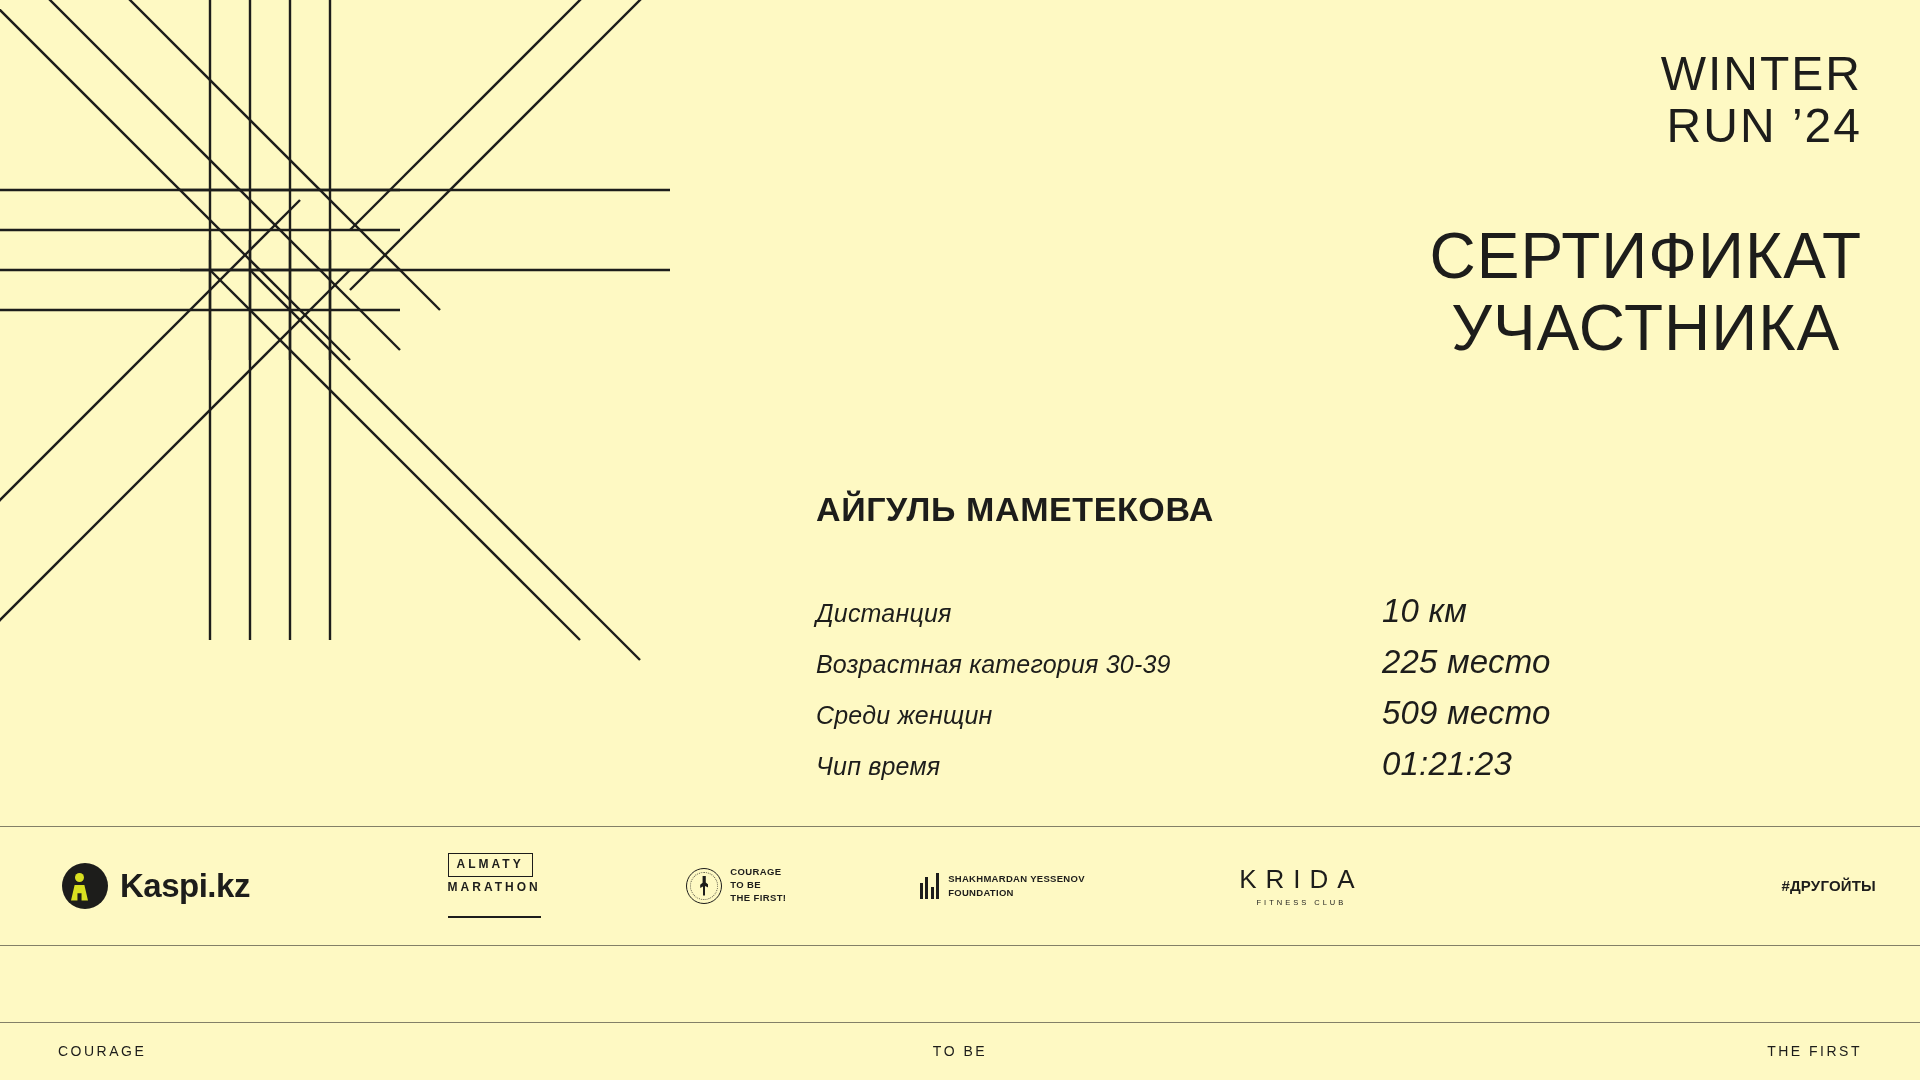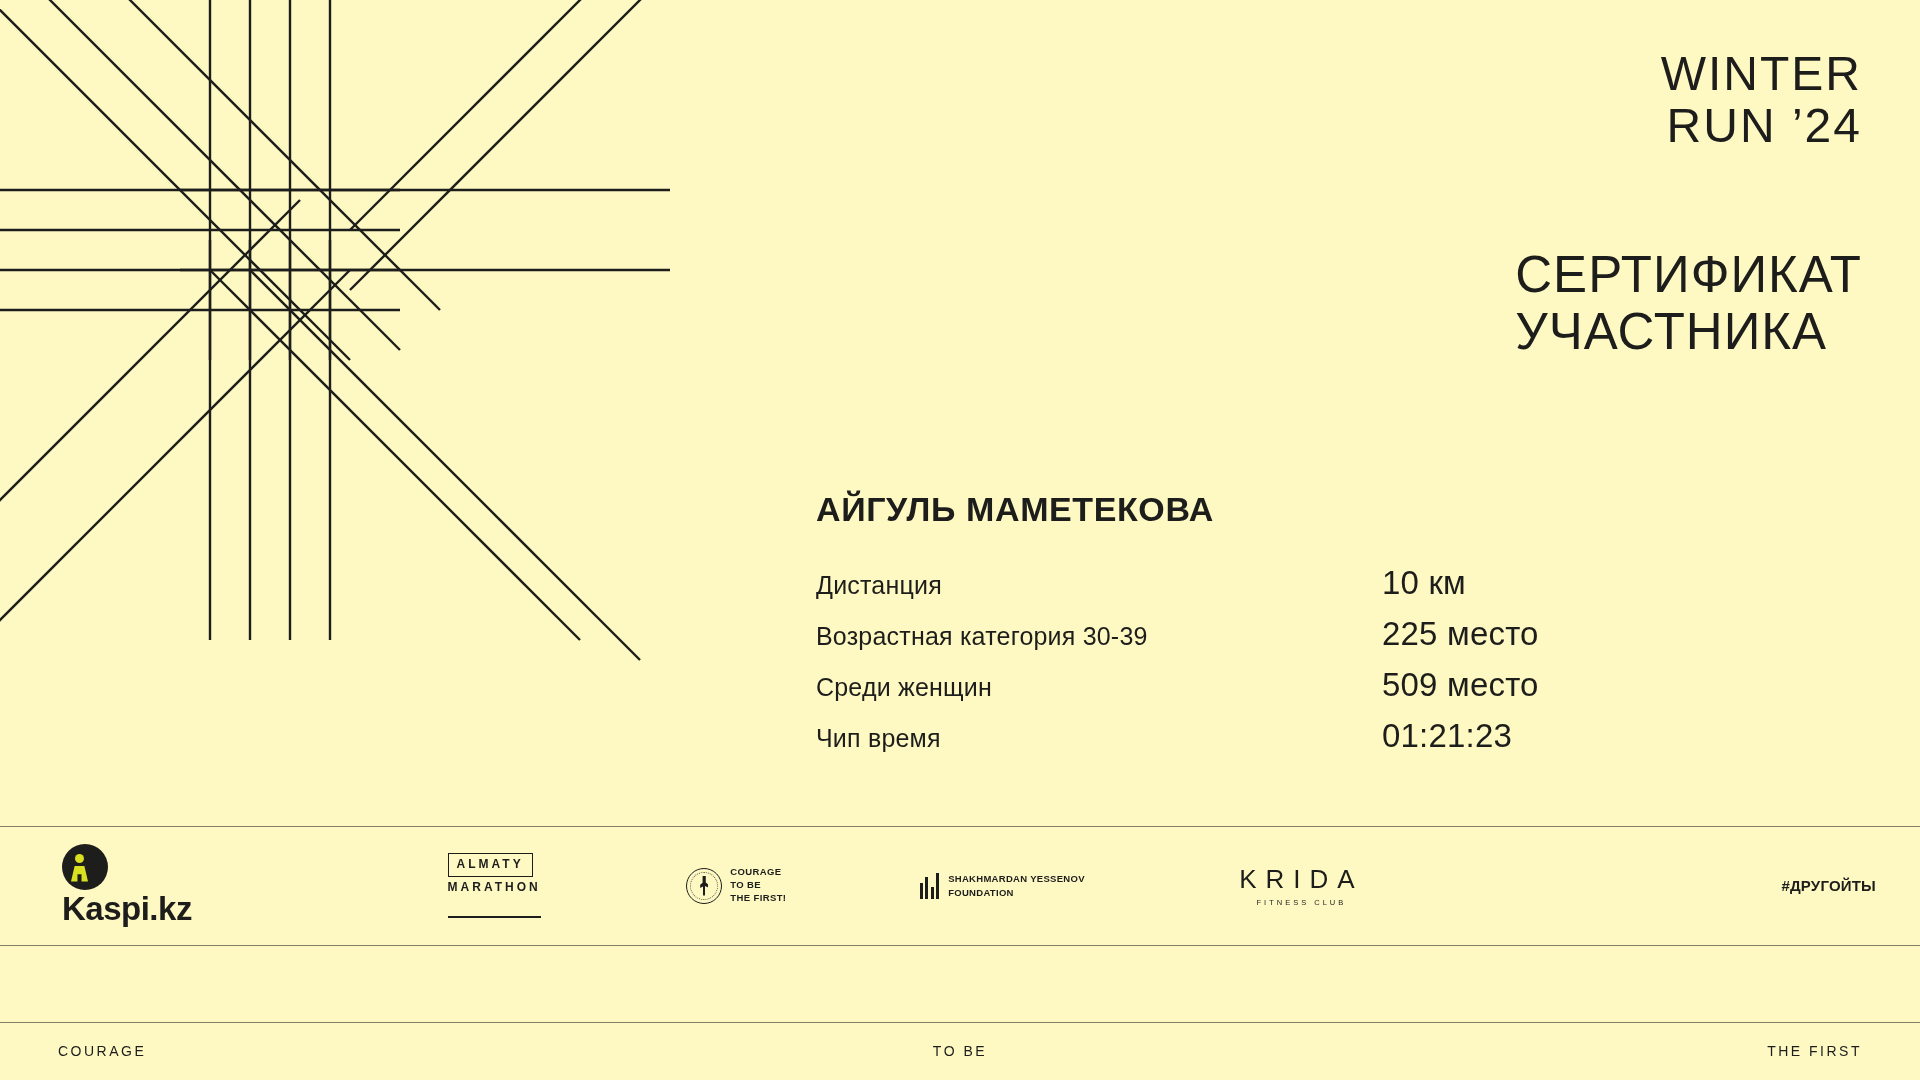--- a/index.html
+++ b/index.html
@@ -47,23 +47,23 @@
     line-height: 1.08;
     font-weight: 400;
     letter-spacing: 2px;
     color: #1d1d1b;
     white-space: pre-line;
   }
 
   .cert-title {
     position: absolute;
     right: 58px;
-    top: 246px;
-    text-align: left;
-    font-size: 51px;
+    top: 221px;
+    text-align: center;
+    font-size: 64px;
     line-height: 1.12;
     font-weight: 400;
     letter-spacing: 1px;
     color: #1d1d1b;
     white-space: pre-line;
   }
 
   .participant-name {
     position: absolute;
     left: 816px;
@@ -71,22 +71,23 @@
     font-size: 34px;
     font-weight: 700;
     letter-spacing: 0.6px;
     color: #1d1d1b;
   }
 
   
   .results {
     position: absolute;
     left: 816px;
-    top: 564px;
+    top: 592px;
     width: 800px;
+    font-style: italic;
   }
   .results-row {
     display: flex;
     align-items: baseline;
     margin-bottom: 13px;
   }
   .results-label {
     width: 566px;
     font-size: 25px;
     letter-spacing: 0.2px;
@@ -127,23 +128,22 @@
   }
   .sponsor-kaspi     { width: 330px; padding-left: 62px; justify-content: flex-start; }
   .sponsor-almaty    { width: 250px; }
   .sponsor-courage   { width: 260px; }
   .sponsor-shakh     { width: 300px; }
   .sponsor-krida     { width: 330px; }
   .sponsor-drugoity  { width: 440px; justify-content: flex-end; padding-right: 44px; }
 
   .kaspi-wrap {
     display: flex;
-    align-items: flex-start;
-    gap: 0;
-    flex-direction: column;
+    align-items: center;
+    gap: 12px;
   }
   .kaspi-mark {
     width: 46px;
     height: 46px;
     border-radius: 50%;
     background: #1d1d1b;
     position: relative;
     flex: none;
   }
   .kaspi-mark::before {

